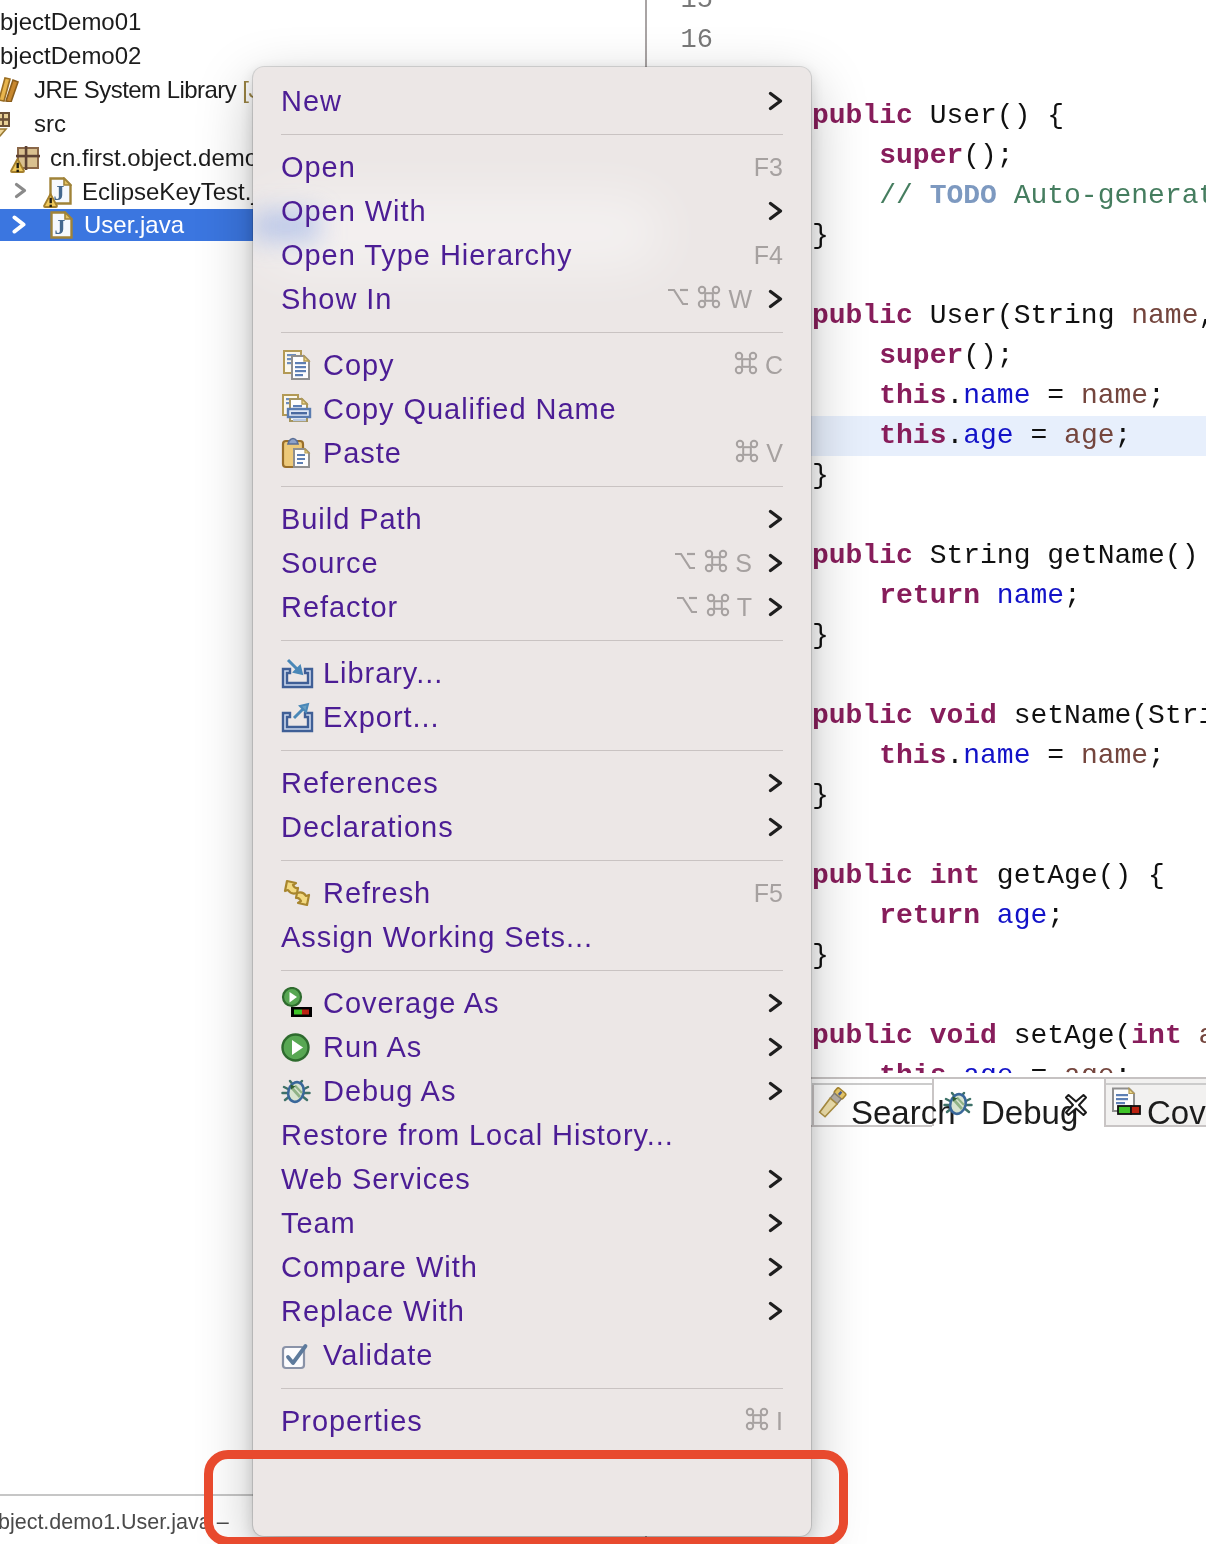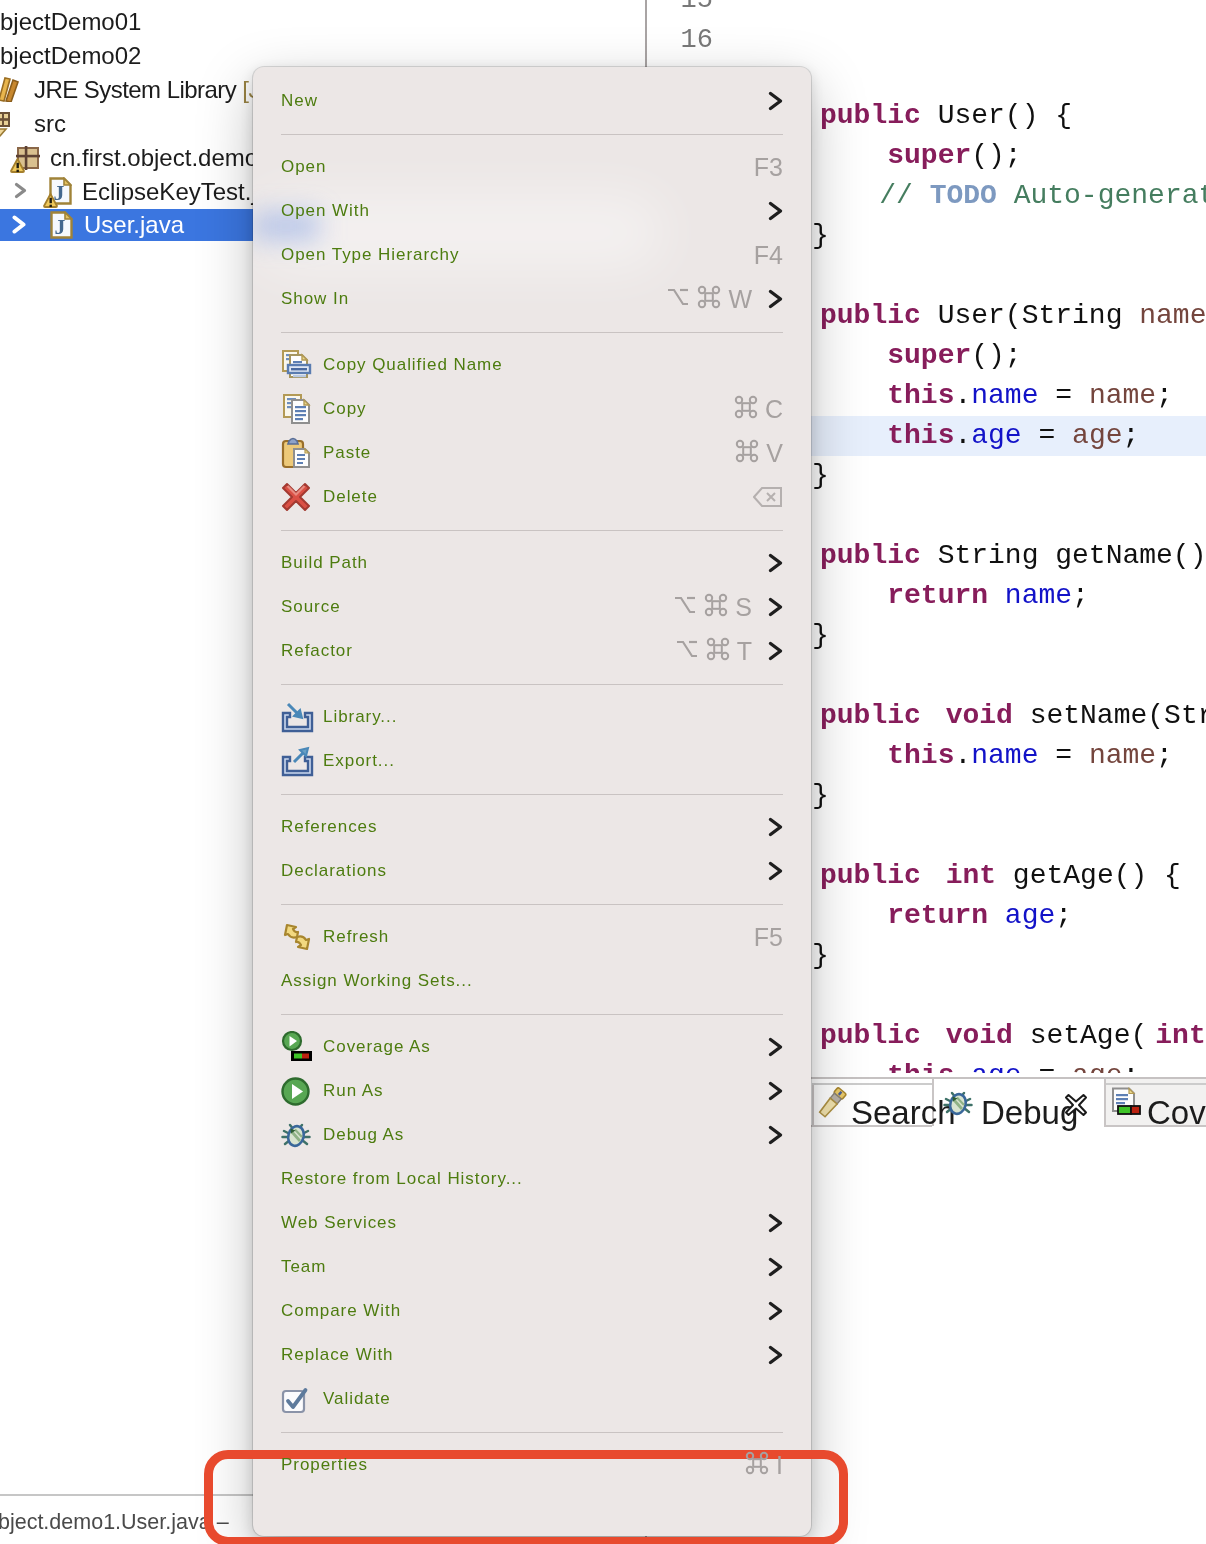--- a/index.html
+++ b/index.html
@@ -15,21 +15,21 @@
 .tico { position:absolute; }
 .olv { color:#9a8444; }
 
 
 #sash { position:absolute; left:645px; top:0; width:2px; height:1544px; background:#a9a4a4; }
 #ruler { position:absolute; left:656px; top:0; width:1px; height:1078px; background:#e2dfdf; }
 #editor { position:absolute; left:648px; top:0; width:558px; height:1073px; background:#fff; overflow:hidden; }
 #curline { position:absolute; left:0; top:416px; width:100%; height:40px; background:#e7effc; }
 .ln { position:absolute; width:65px; text-align:right; font-family:"Liberation Mono", monospace; font-size:27px; line-height:40px; color:#787878; }
 .cl { position:absolute; left:164px; font-family:"Liberation Mono", monospace; font-size:28px; line-height:40px; color:#101010; white-space:pre; }
-.kw { color:#871d5b; font-weight:bold;margin-left:8px; }
+.kw { color:#871d5b; font-weight:bold; }
 .cm { color:#457d5f; }
 .td { color:#7d99c0; font-weight:bold; }
 .fd { color:#1212c8; }
 .pv { color:#74453d; }
 
 
 #ebot { position:absolute; left:648px; top:1077px; width:558px; height:2px; background:#c6c2c2; }
 #tabbar { position:absolute; left:648px; top:1079px; width:558px; height:48px; background:#fff; }
 #covbg { position:absolute; left:1104px; top:1079px; width:102px; height:47px; background:#f2f1f0; }
 .tbb { position:absolute; top:1125px; height:2px; background:#c9c5c5; }
@@ -43,21 +43,21 @@
 
 
 #mglow1 { position:absolute; left:1px; top:128px; width:410px; height:74px; background:rgba(255,255,255,0.42); filter:blur(26px); border-radius:40px; z-index:1; }
 #mglow2 { position:absolute; left:0px; top:145px; width:66px; height:28px; background:rgba(95,135,225,0.4); filter:blur(13px); z-index:1; }
 #menu { position:absolute; left:253px; top:67px; width:558px; height:1469px; border-radius:11px;
   background:#ece7e6;
   box-shadow:0 0 0 1px rgba(0,0,0,0.12), 0 18px 55px rgba(0,0,0,0.25), 0 4px 14px rgba(0,0,0,0.14);
   padding-top:12px; overflow:hidden; }
 .mrow { display:flex; align-items:center; height:44px; padding:0 28px; position:relative; z-index:2; }
 .mic { width:42px; flex:0 0 42px; display:flex; align-items:center; }
-.mlab { font-size:17px; color:#4d7c0f; white-space:nowrap; letter-spacing:0.95px; }
+.mlab { font-size:29px; color:#4c1d95; white-space:nowrap; letter-spacing:0.95px; }
 .sp { flex:1; }
 .sc { display:flex; align-items:flex-start; color:#a6a1a0; }
 .sck { font-size:25px; color:#a6a1a0; }
 .scg { width:7px; }
 .marr { margin-left:16px; display:flex; }
 .mrow .sc:last-child { }
 .msep { height:22px; padding:0 28px; display:flex; align-items:center; position:relative; z-index:2; }
 .msep div { width:100%; height:1px; background:#c9c3c2; }
 
 
@@ -273,37 +273,20 @@
           <path d="M2.5 2.5 L12.5 10.0 L2.5 17.5" fill="none" stroke="#1e1e1e" stroke-width="3.4" stroke-linecap="round" stroke-linejoin="round"></path>
         </svg>
       </span>
     </div>
 <div class="msep">
       <div></div>
     </div>
 <div class="mrow">
       <span class="mic">
         <svg width="32" height="32" viewBox="0 0 32 32" style="">
-          <rect x="2" y="2" width="15" height="20" fill="#faf7ec" stroke="#b39a55" stroke-width="2"></rect>
-          <rect x="5" y="5" width="8" height="2.2" fill="#6d8ebe"></rect>
-          <rect x="5" y="9" width="8" height="2.2" fill="#6d8ebe"></rect>
-          <path d="M9 6 H21 L26 11 V28 H9 Z" fill="#fdfdfd" stroke="#a5955f" stroke-width="2"></path>
-          <path d="M21 6 L21 11 L26 11 Z" fill="#ecd98e" stroke="#b39a55" stroke-width="1.4"></path>
-          <rect x="12" y="12" width="9" height="2.2" fill="#5d7fb4"></rect>
-          <rect x="7" y="16" width="22" height="8" fill="#dfe7f4" stroke="#5a7cb0" stroke-width="2.4"></rect>
-          <rect x="10" y="19" width="16" height="2.4" fill="#4a6aa0"></rect>
-          <rect x="12" y="26" width="13" height="2.2" fill="#b9c9e2"></rect>
-        </svg>
-      </span>
-      <span class="mlab">Copy Qualified Name</span>
-      <span class="sp"></span>
-    </div>
-<div class="mrow">
-      <span class="mic">
-        <svg width="32" height="32" viewBox="0 0 32 32" style="">
           <rect x="3" y="2" width="17" height="22" fill="#faf7ec" stroke="#b39a55" stroke-width="2"></rect>
           <rect x="6" y="5" width="9" height="2.2" fill="#6d8ebe"></rect>
           <rect x="6" y="9" width="9" height="2.2" fill="#6d8ebe"></rect>
           <rect x="6" y="13" width="9" height="2.2" fill="#6d8ebe"></rect>
           <path d="M11 7 H23 L28 12 V30 H11 Z" fill="#fdfdfd" stroke="#8f8f8f" stroke-width="2"></path>
           <path d="M23 7 L23 12 L28 12 Z" fill="#ecd98e" stroke="#b39a55" stroke-width="1.4"></path>
           <rect x="14" y="13" width="11" height="2.2" fill="#5d7fb4"></rect>
           <rect x="14" y="17" width="11" height="2.2" fill="#5d7fb4"></rect>
           <rect x="14" y="21" width="11" height="2.2" fill="#5d7fb4"></rect>
           <rect x="14" y="25" width="8" height="2.2" fill="#5d7fb4"></rect>
@@ -321,20 +304,37 @@
             <rect x="8.2" y="8.2" width="7.6" height="7.6"></rect>
           </g>
         </svg>
         <span class="scg"></span>
         <span class="sck">C</span>
       </span>
     </div>
 <div class="mrow">
       <span class="mic">
         <svg width="32" height="32" viewBox="0 0 32 32" style="">
+          <rect x="2" y="2" width="15" height="20" fill="#faf7ec" stroke="#b39a55" stroke-width="2"></rect>
+          <rect x="5" y="5" width="8" height="2.2" fill="#6d8ebe"></rect>
+          <rect x="5" y="9" width="8" height="2.2" fill="#6d8ebe"></rect>
+          <path d="M9 6 H21 L26 11 V28 H9 Z" fill="#fdfdfd" stroke="#a5955f" stroke-width="2"></path>
+          <path d="M21 6 L21 11 L26 11 Z" fill="#ecd98e" stroke="#b39a55" stroke-width="1.4"></path>
+          <rect x="12" y="12" width="9" height="2.2" fill="#5d7fb4"></rect>
+          <rect x="7" y="16" width="22" height="8" fill="#dfe7f4" stroke="#5a7cb0" stroke-width="2.4"></rect>
+          <rect x="10" y="19" width="16" height="2.4" fill="#4a6aa0"></rect>
+          <rect x="12" y="26" width="13" height="2.2" fill="#b9c9e2"></rect>
+        </svg>
+      </span>
+      <span class="mlab">Copy Qualified Name</span>
+      <span class="sp"></span>
+    </div>
+<div class="mrow">
+      <span class="mic">
+        <svg width="32" height="32" viewBox="0 0 32 32" style="">
           <rect x="2" y="4" width="20" height="26" rx="3" fill="#edc979" stroke="#9a6f2a" stroke-width="2.2"></rect>
           <path d="M8 4 Q12 -1 16 4 L17 7 H7 Z" fill="#8fa3c8" stroke="#5a6e96" stroke-width="1.6"></path>
           <path d="M13 12 H24 L28 16 V30 H13 Z" fill="#fdfdfd" stroke="#8f8f8f" stroke-width="2"></path>
           <path d="M24 12 L24 16 L28 16 Z" fill="#ecd98e" stroke="#b39a55" stroke-width="1.2"></path>
           <rect x="16" y="17" width="8" height="2" fill="#5d7fb4"></rect>
           <rect x="16" y="21" width="8" height="2" fill="#5d7fb4"></rect>
           <rect x="16" y="25" width="6" height="2" fill="#5d7fb4"></rect>
         </svg>
       </span>
       <span class="mlab">Paste</span>
@@ -344,38 +344,20 @@
           <g fill="none" stroke="#a6a1a0" stroke-width="2">
             <circle cx="5" cy="5" r="3.2"></circle>
             <circle cx="19" cy="5" r="3.2"></circle>
             <circle cx="5" cy="19" r="3.2"></circle>
             <circle cx="19" cy="19" r="3.2"></circle>
             <rect x="8.2" y="8.2" width="7.6" height="7.6"></rect>
           </g>
         </svg>
         <span class="scg"></span>
         <span class="sck">V</span>
-      </span>
-    </div>
-<div class="mrow">
-      <span class="mic">
-        <svg width="30" height="30" viewBox="0 0 30 30" style="">
-          <path d="M6 2 L15 11 L24 2 L28 6 L19 15 L28 24 L24 28 L15 19 L6 28 L2 24 L11 15 L2 6 Z" fill="#da5045" stroke="#a33a31" stroke-width="2" stroke-linejoin="round"></path>
-          <path d="M6.5 4 L15 12.5 L23.5 4" fill="none" stroke="#e98b80" stroke-width="2.2"></path>
-        </svg>
-      </span>
-      <span class="mlab">Delete</span>
-      <span class="sp"></span>
-      <span class="sc">
-        <svg width="30" height="22" viewBox="0 0 30 22" style="vertical-align:-3px">
-          <g fill="none" stroke="#b5b0af" stroke-width="2">
-            <path d="M9 2 H28 V20 H9 L1 11 Z"></path>
-            <path d="M14 7 L22 15 M22 7 L14 15"></path>
-          </g>
-        </svg>
       </span>
     </div>
 <div class="msep">
       <div></div>
     </div>
 <div class="mrow noic">
       <span class="mlab">Build Path</span>
       <span class="sp"></span>
       <span class="marr">
         <svg width="15" height="20" viewBox="0 0 15 20" style="">

